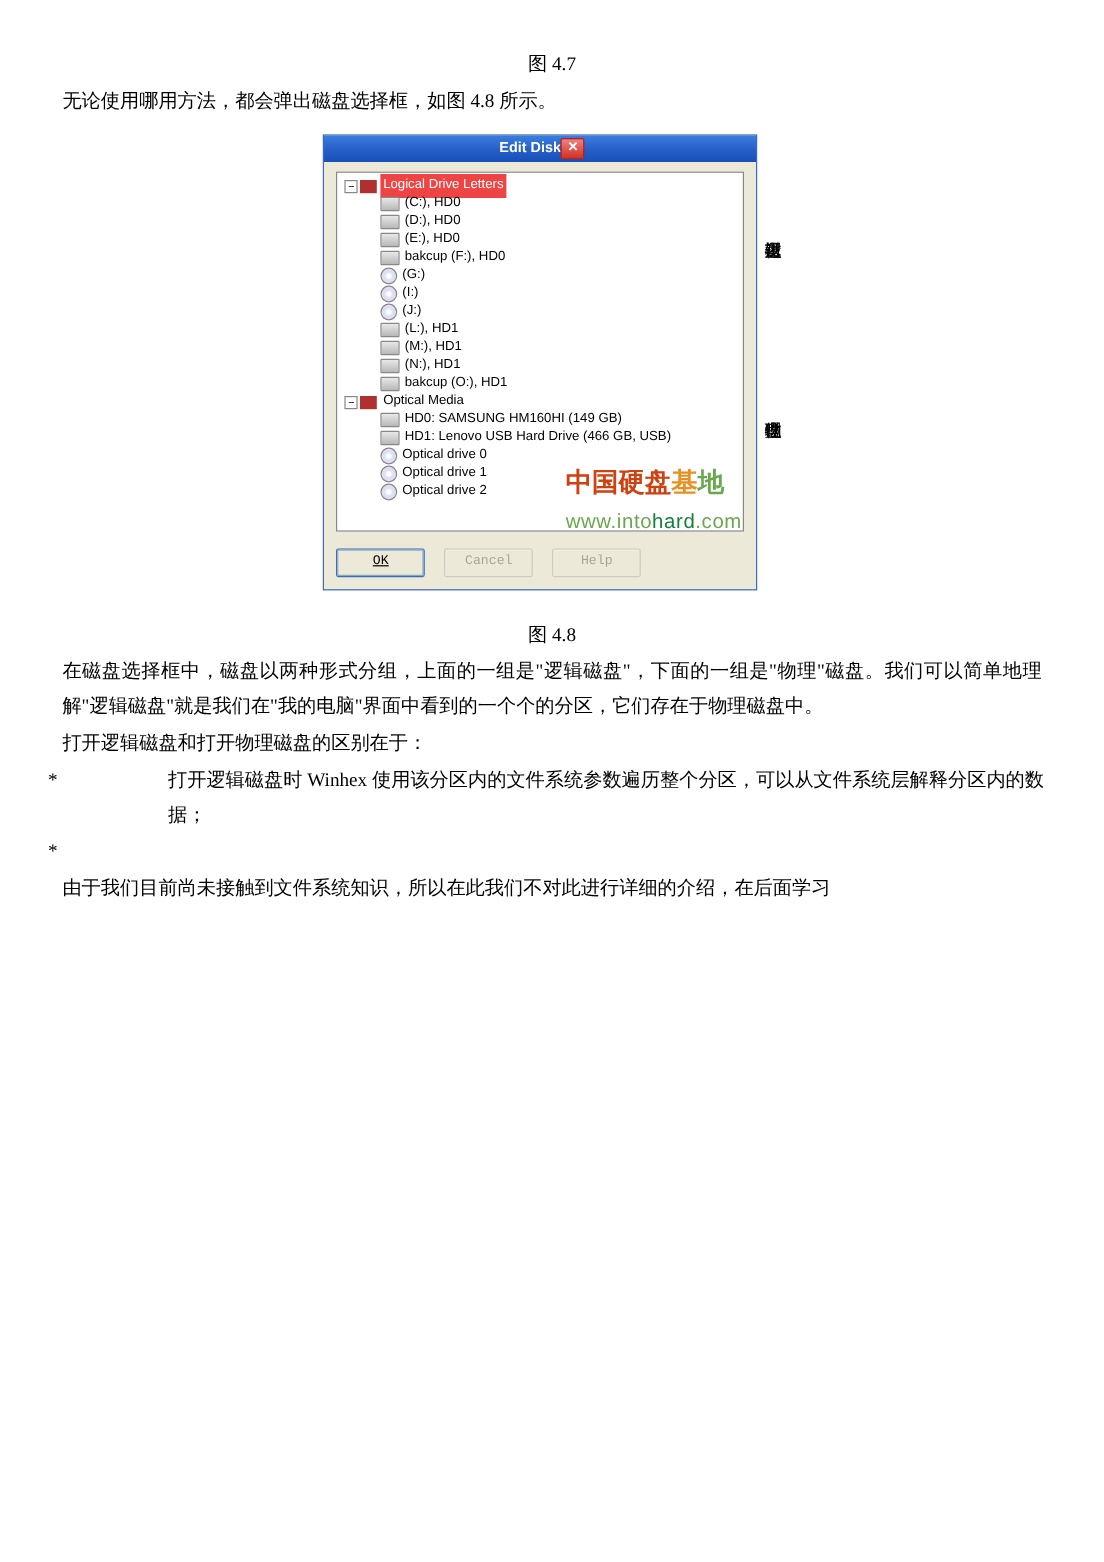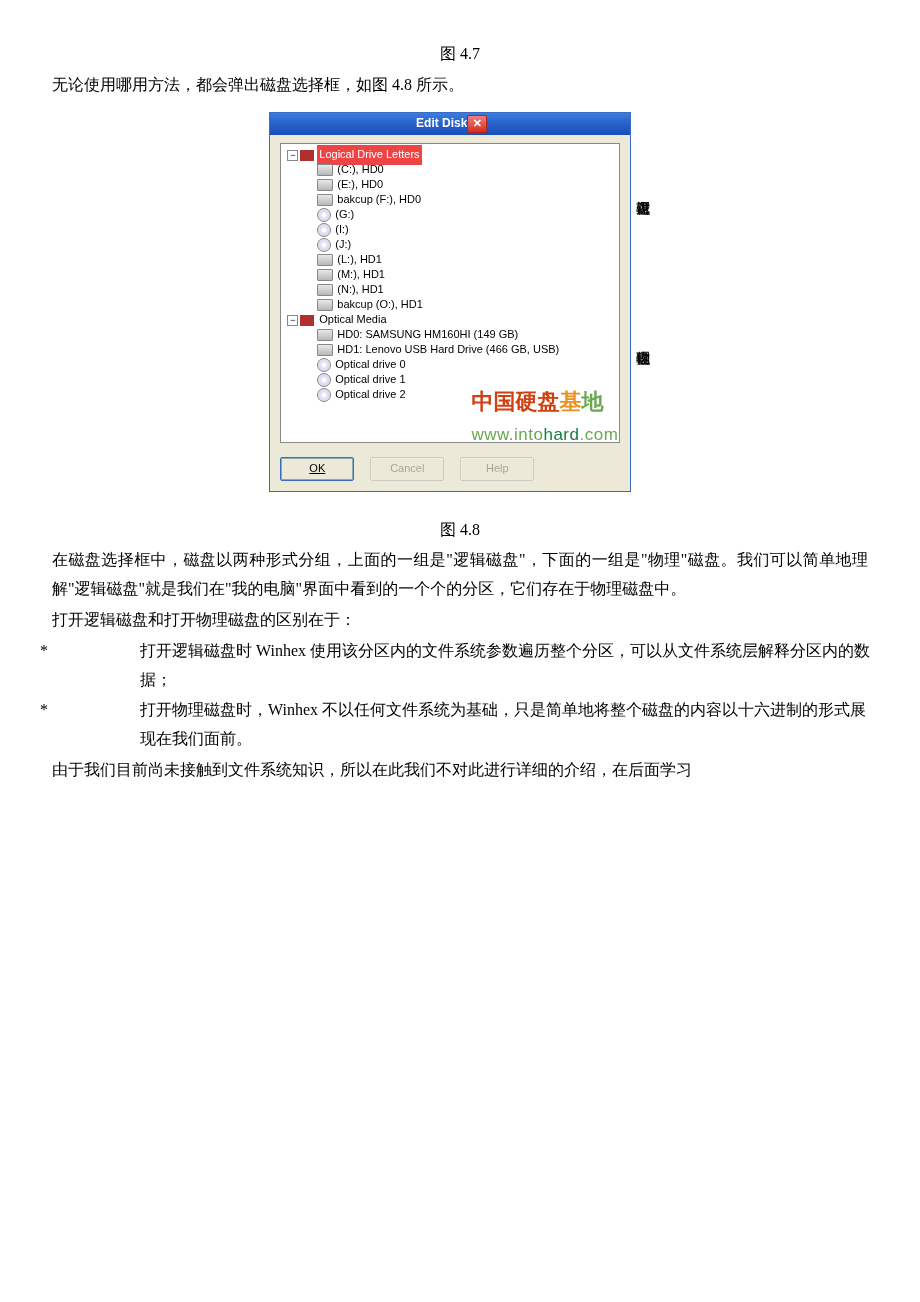--- a/index.html
+++ b/index.html
@@ -122,20 +122,21 @@
     min-width: 72px;
     height: 22px;
     background: #ece9d8;
     border: 1px solid #888;
     border-radius: 2px;
     display: inline-flex;
     align-items: center;
     justify-content: center;
     font-size: 11px;
     box-shadow: inset 1px 1px 0 #fff;
+    font-family: Liberation Mono, monospace;
   }
   .btn-default { border: 1px solid #3a6bbf; box-shadow: 0 0 0 1px #8ab inset, inset 1px 1px 0 #fff; }
 
   .watermark {
     position: absolute;
     right: 12px;
     bottom: 40px;
     pointer-events: none;
   }
   .wm1 {
@@ -203,20 +204,25 @@
         </div>
 
         <div class="tree-row">
             <span class="pad1"></span>
             <span class="disk-icon"></span>
             <span>(C:), HD0</span>
           </div>
         <div class="tree-row">
             <span class="pad1"></span>
             <span class="disk-icon"></span>
+            <span>(D:), HD0</span>
+          </div>
+        <div class="tree-row">
+            <span class="pad1"></span>
+            <span class="disk-icon"></span>
             <span>(E:), HD0</span>
           </div>
         <div class="tree-row">
             <span class="pad1"></span>
             <span class="disk-icon"></span>
             <span>bakcup (F:), HD0</span>
           </div>
         <div class="tree-row">
             <span class="pad1"></span>
             <span class="cd-icon"></span>
@@ -315,16 +321,15 @@
 
 <div class="para">在磁盘选择框中，磁盘以两种形式分组，上面的一组是"逻辑磁盘"，下面的一组是"物理"磁盘。我们可以简单地理解"逻辑磁盘"就是我们在"我的电脑"界面中看到的一个个的分区，它们存在于物理磁盘中。</div>
 <div class="para centered">打开逻辑磁盘和打开物理磁盘的区别在于：</div>
 
 <div class="bullet-row">
   <div class="bullet-mark">*</div>
   <div class="bullet-text">打开逻辑磁盘时 Winhex 使用该分区内的文件系统参数遍历整个分区，可以从文件系统层解释分区内的数据；</div>
 </div>
 <div class="bullet-row">
   <div class="bullet-mark">*</div>
-  <div class="bullet-text">打开物理磁盘时，Winhex 不以任何文件系统为基础，只是简单地将整个磁盘的内容以十六进制的形式展现在我们面前。</div>
 </div>
 
 <div class="para">由于我们目前尚未接触到文件系统知识，所以在此我们不对此进行详细的介绍，在后面学习</div>
 
 </body></html>

